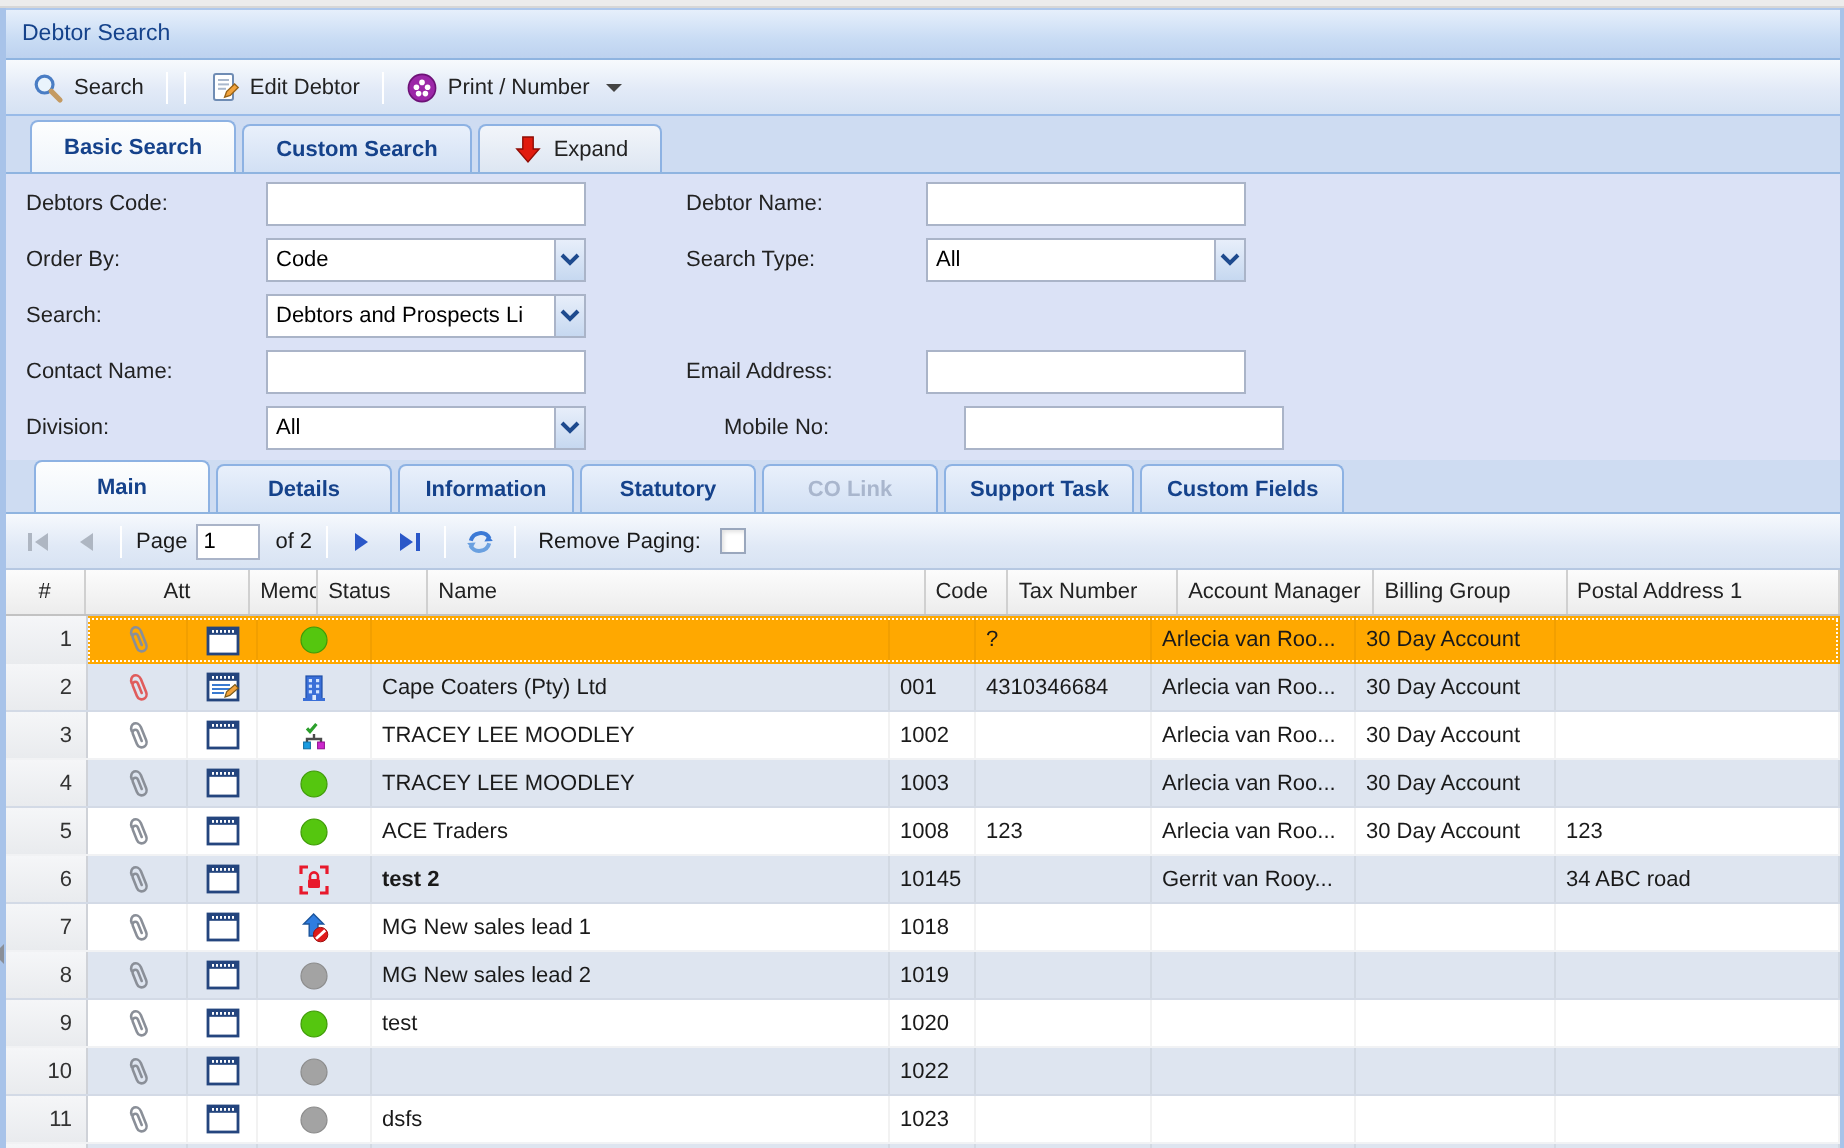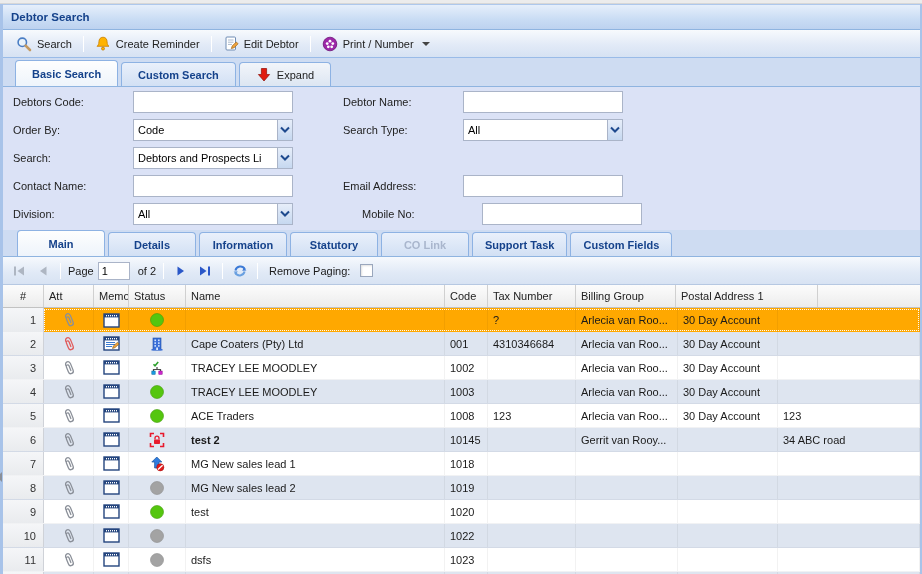--- a/index.html
+++ b/index.html
@@ -4,21 +4,21 @@
 <style>
   * { margin:0; padding:0; box-sizing:border-box; }
   html,body { width:922px; height:574px; overflow:hidden; }
   body { font-family:"Liberation Sans", sans-serif; font-size:11px; color:#1a1a1a; background:#dbe2f6; position:relative; }
 
   
   .top-strip { height:4px; background:#ececec; border-bottom:1px solid #d7d7d7; }
   .win { position:absolute; top:4px; left:0; right:0; bottom:0; border-left:3px solid #a8c3e9; border-right:2px solid #a8c3e9; background:#dbe2f6; }
 
   .title-bar { height:26px; background:linear-gradient(#e6effb, #c9dcf4 60%, #bdd2ef); border-top:1px solid #aec8ec; border-bottom:1px solid #8fb4e0; display:flex; align-items:center; padding-left:8px; }
-  .title-bar .t { font-weight:bold; color:#15428b; font-size:11.5px; }
+  .title-bar .t { font-weight:normal; color:#15428b; font-size:11.5px; }
 
   .toolbar { height:28px; background:linear-gradient(#f7fafd, #e2eaf7 55%, #d6e2f3); border-bottom:1px solid #99bbe8; display:flex; align-items:center; padding-left:6px; }
   .tb-btn { display:flex; align-items:center; gap:5px; padding:3px 7px; border-radius:3px; cursor:default; color:#222; }
   .tb-sep { width:1px; height:16px; background:#bccfe8; margin:0 4px; border-right:1px solid #fff; }
   .caret { width:0; height:0; border-left:4px solid transparent; border-right:4px solid transparent; border-top:4px solid #444; margin-left:3px; }
 
   
   .tabstrip { height:29px; background:#cedcf2; display:flex; align-items:flex-end; padding-left:12px; border-bottom:1px solid #8fb4e0; }
   .tab { height:24px; display:flex; align-items:center; justify-content:center; gap:5px; padding:0 16px; margin-right:3px; border:1px solid #8db2e3; border-bottom:none; border-radius:4px 4px 0 0; background:linear-gradient(#e9f0fb, #d2e0f4); font-weight:bold; color:#15428b; cursor:default; }
   .tab.active { background:linear-gradient(#fdfefe, #eef4fb); height:26px; }
@@ -76,29 +76,20 @@
     <div class="tb-btn">
       <span>
           <svg xmlns="http://www.w3.org/2000/svg" width="16" height="16" viewBox="0 0 16 16">
             <circle cx="6.3" cy="6.3" r="4.2" fill="#eaf4fc" stroke="#4a7dc4" stroke-width="1.6"></circle>
             <line x1="9.6" y1="9.6" x2="14" y2="14" stroke="#c49a62" stroke-width="2.6" stroke-linecap="round"></line>
           </svg>
         </span>
       <span>Search</span>
     </div>
     <div class="tb-sep"></div>
-    <div class="tb-btn">
-      <span>
-          <svg xmlns="http://www.w3.org/2000/svg" width="16" height="16" viewBox="0 0 16 16">
-            <path d="M8 1.2c-2.7 0-4.1 2.1-4.1 4.6 0 2.6-1 3.7-1.9 4.5h12C13.1 9.5 12.1 8.4 12.1 5.8 12.1 3.3 10.7 1.2 8 1.2z" fill="#ffb300" stroke="#c97f00" stroke-width="0.8"></path>
-            <circle cx="8" cy="12.6" r="1.5" fill="#ffb300" stroke="#c97f00" stroke-width="0.8"></circle>
-          </svg>
-        </span>
-      <span>Create Reminder</span>
-    </div>
     <div class="tb-sep"></div>
     <div class="tb-btn">
       <span>
           <svg xmlns="http://www.w3.org/2000/svg" width="16" height="16" viewBox="0 0 16 16">
             <rect x="3" y="1" width="9.5" height="13" rx="1" fill="#fff" stroke="#6f8cb4" stroke-width="1"></rect>
             <line x1="5" y1="4" x2="10.5" y2="4" stroke="#aab8cc" stroke-width="1"></line>
             <line x1="5" y1="6.2" x2="10.5" y2="6.2" stroke="#aab8cc" stroke-width="1"></line>
             <line x1="5" y1="8.4" x2="9" y2="8.4" stroke="#aab8cc" stroke-width="1"></line>
             <path d="M8.3 12.6l1-2.8 4-3.8 1.8 1.8-4 3.9z" fill="#f2a33c" stroke="#9a6418" stroke-width="0.7"></path>
           </svg>
@@ -285,26 +276,27 @@
           <path d="M1.6 8.5l2.3 3 1.9-3.2z" fill="#6aa0e0"></path>
         </svg>
       </span>
     <span class="pg-sep"></span>
     <span style="margin-left:4px;">Remove Paging:</span>
     <span class="chk"></span>
   </div>
 
   <div class="grid-header" id="grid-header">
       <div class="gh-cell center" style="width: 41px;">#</div>
-      <div class="gh-cell" style="width: 50px;">Att</div>
+      <div class="gh-cell" style="width: 50px; margin-left: 34px;">Att</div>
       <div class="gh-cell" style="width: 35px;">Memo</div>
       <div class="gh-cell" style="width: 57px;">Status</div>
       <div class="gh-cell" style="width: 259px;">Name</div>
       <div class="gh-cell" style="width: 43px;">Code</div>
       <div class="gh-cell" style="width: 88px;">Tax Number</div>
+      <div class="gh-cell" style="width: 102px;">Account Manager</div>
       <div class="gh-cell" style="width: 100px;">Billing Group</div>
       <div class="gh-cell" style="width: 142px;">Postal Address 1</div>
     </div>
 
   <div style="position:relative; height:266px;">
     <div class="grid-body" id="grid-body">
         <div class="grow selected">
           <div class="gcell num" style="width: 41px;">1</div>
           <div class="gcell ic" style="width: 50px;">
             <svg xmlns="http://www.w3.org/2000/svg" width="16" height="16" viewBox="0 0 16 16">

